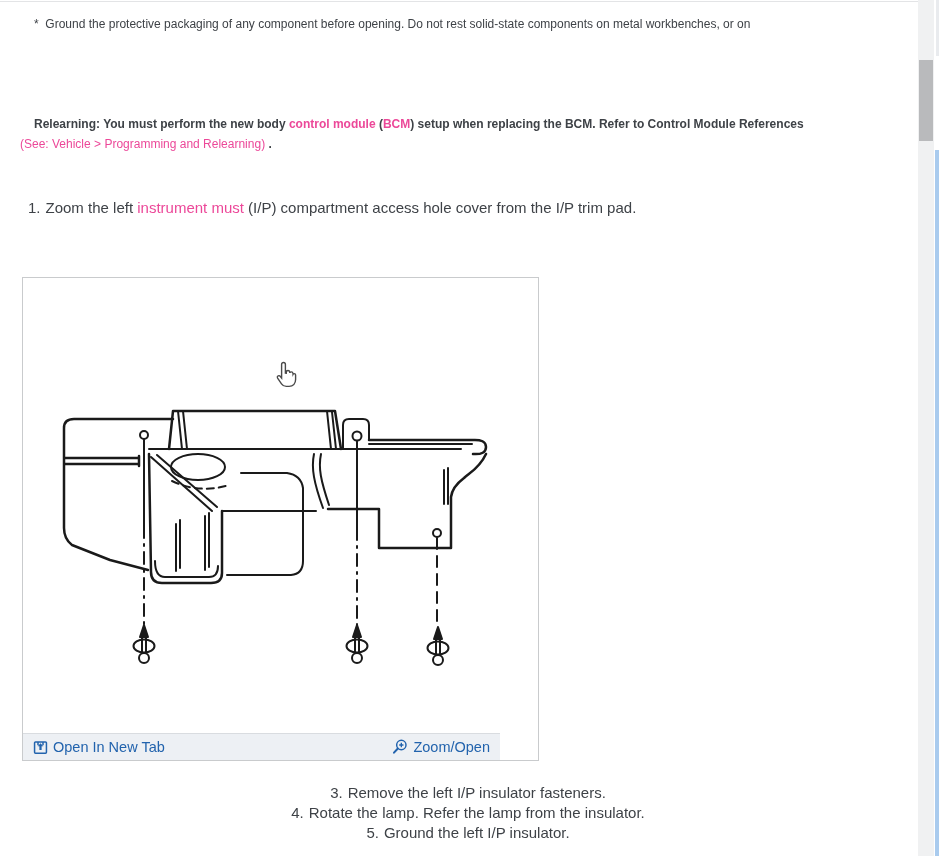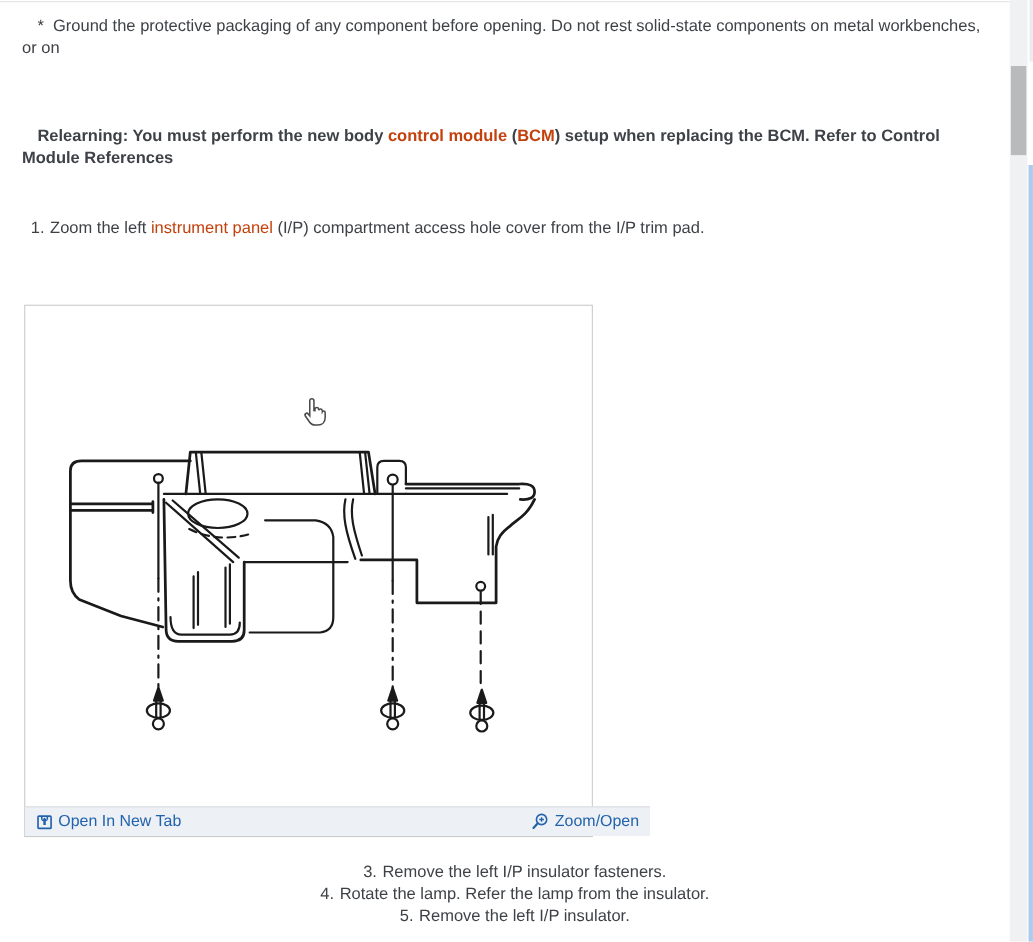--- a/index.html
+++ b/index.html
@@ -3,40 +3,40 @@
 <meta charset="utf-8">
 <style>
   html,body{margin:0;padding:0;}
   body{
     width:939px;height:856px;position:relative;overflow:hidden;
     background:#ffffff;
     font-family:"Liberation Sans", sans-serif;
     color:#3e4247;
   }
   .topline{position:absolute;left:0;top:1px;width:918px;height:1px;background:#e3e4e6;}
-  .textblock{position:absolute;left:20px;width:880px;font-size:15px;line-height:20px;}
+  .textblock{position:absolute;left:20px;width:880px;font-size:12px;line-height:20px;}
   .line{white-space:pre-wrap;}
   .indent{text-indent:14px;}
   #note{top:14px;}
   #important{top:114px;font-weight:bold;}
-  a.lnk{color:#c2410c;text-decoration:none;cursor:pointer;}
+  a.lnk{color:#ec4899;text-decoration:none;cursor:pointer;}
   a.lnk.plain{font-weight:normal;}
   .steps{position:absolute;left:28px;width:880px;font-size:15px;line-height:20px;}
   #steps-a{top:198px;}
   #steps-b{top:783px;text-align:center;}
   .step .num{margin-right:5px;}
 
   
   #figure{
     position:absolute;left:22px;top:277px;width:517px;height:484px;
     border:1px solid #c9cbcd;box-sizing:border-box;background:#ffffff;
   }
   #fig-image{position:absolute;left:0;top:0;width:515px;height:455px;cursor:pointer;}
   #fig-toolbar{
-    position:absolute;left:0;bottom:0;width:568px;height:27px;
+    position:absolute;left:0;bottom:0;width:477px;height:27px;
     background:#edf0f4;border-top:1px solid #d9dce0;box-sizing:border-box;
     display:flex;justify-content:space-between;align-items:center;
     padding:0 10px;font-size:14.5px;
   }
   .toolbar-link{display:flex;align-items:center;gap:5px;color:#2263ad;cursor:pointer;}
   .toolbar-link svg{display:block;}
 
   
   #scroll-track{position:absolute;left:918px;top:0;width:16px;height:856px;background:#f0f1f2;}
   #scroll-thumb{position:absolute;left:1px;top:60px;width:14px;height:81px;background:#b9babc;}
@@ -47,24 +47,25 @@
 <body>
 
 <div class="topline"></div>
 
 <div id="note" class="textblock">
   <div class="line indent">*  Ground the protective packaging of any component before opening. Do not rest solid-state components on metal workbenches, or on</div>
 </div>
 
 <div id="important" class="textblock">
   <div class="line indent"><span>Relearning: You must perform the new body </span><a class="lnk">control module</a><span> (</span><a class="lnk">BCM</a><span>) setup when replacing the BCM. Refer to Control Module References</span></div>
+  <div class="line"><a class="lnk plain">(See: Vehicle &gt; Programming and Relearning)</a><span> .</span></div>
 </div>
 
 <div id="steps-a" class="steps">
-  <div class="step"><span class="num">1.</span><span>Zoom the left </span><a class="lnk plain">instrument panel</a><span> (I/P) compartment access hole cover from the I/P trim pad.</span></div>
+  <div class="step"><span class="num">1.</span><span>Zoom the left </span><a class="lnk plain">instrument must</a><span> (I/P) compartment access hole cover from the I/P trim pad.</span></div>
 </div>
 
 <div id="figure">
   <div id="fig-image">
     <svg width="515" height="455" viewBox="0 0 515 455">
       <g stroke="#1a1a1a" fill="none" stroke-width="2" stroke-linecap="round" stroke-linejoin="round">
 
         <path d="M150 141 H51 Q41 141 41 150 V250 Q41 261 49 267 L87 282 L125 292" stroke-width="2.5"></path>
         <path d="M42 180 H116 M42 186 H116 M116 178 V188" stroke-width="2.5"></path>
 
@@ -144,20 +145,20 @@
         <path d="M8.8 14.2 L3 20.5" stroke="#2263ad" stroke-width="3" fill="none" stroke-linecap="round"></path>
       </svg>
       <span>Zoom/Open</span>
     </div>
   </div>
 </div>
 
 <div id="steps-b" class="steps">
   <div class="step"><span class="num">3.</span><span>Remove the left I/P insulator fasteners.</span></div>
   <div class="step"><span class="num">4.</span><span>Rotate the lamp. Refer the lamp from the insulator.</span></div>
-  <div class="step"><span class="num">5.</span><span>Remove the left I/P insulator.</span></div>
+  <div class="step"><span class="num">5.</span><span>Ground the left I/P insulator.</span></div>
 </div>
 
 <div id="scroll-track">
   <div id="scroll-thumb"></div>
 </div>
 <div id="edge-gray"></div>
 <div id="edge-blue"></div>
 
 </body></html>

